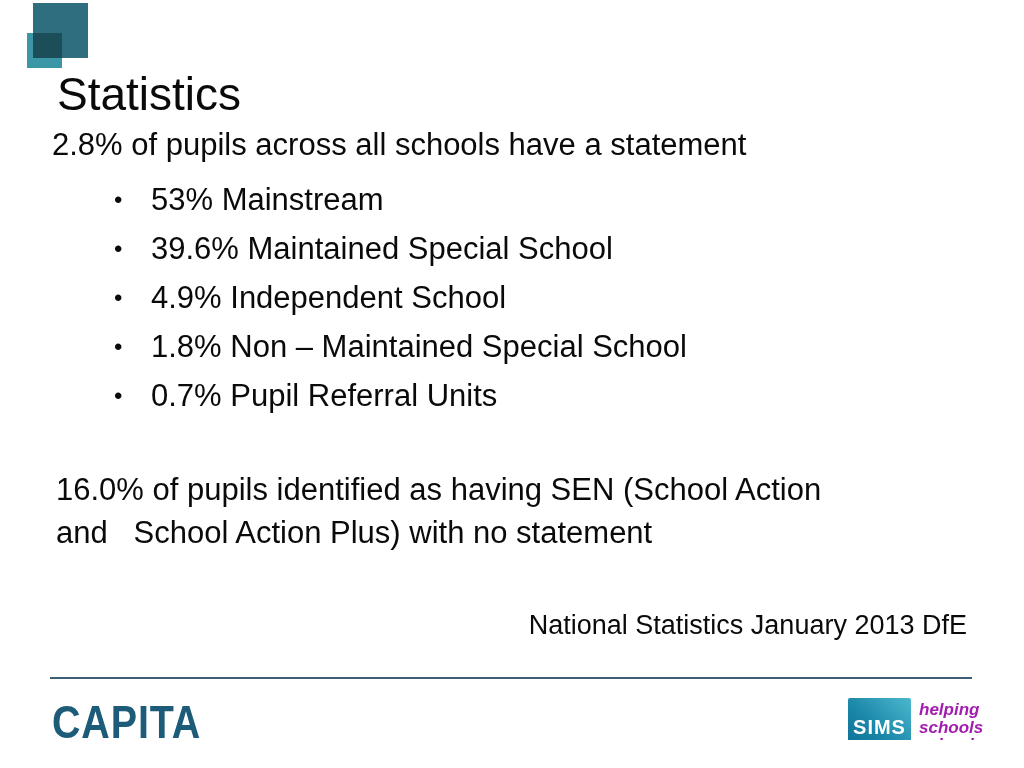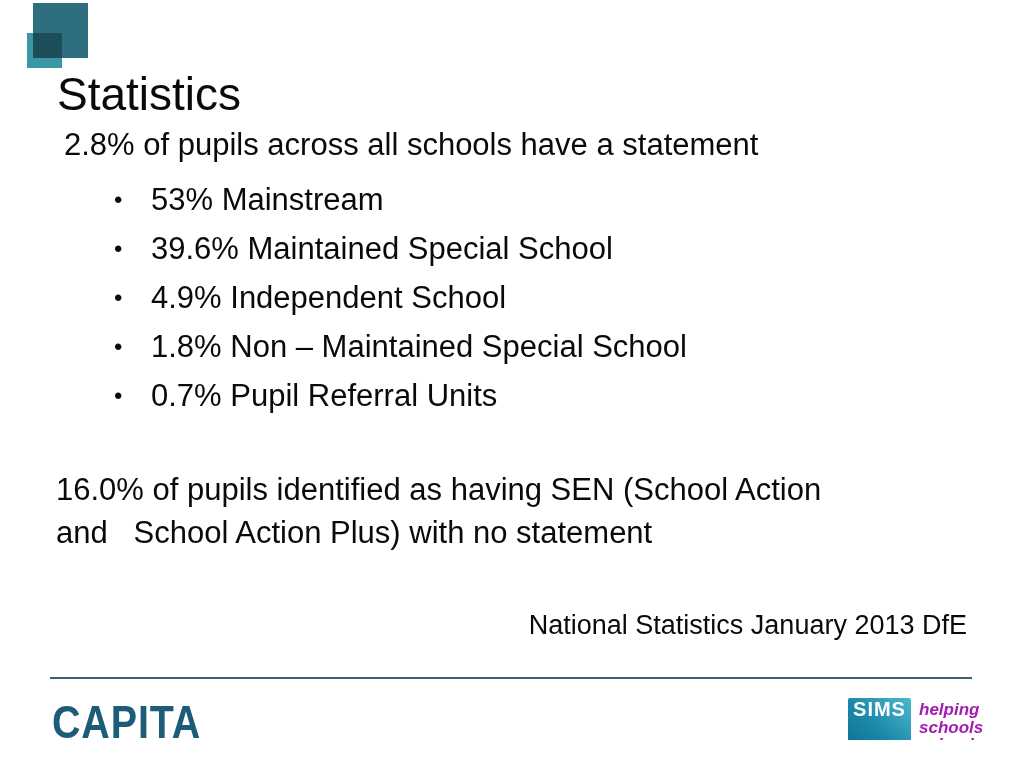--- a/index.html
+++ b/index.html
@@ -6,42 +6,42 @@
   .slide {
     position:relative; width:1024px; height:740px; background:#ffffff;
     font-family:"Liberation Sans", sans-serif; color:#0a0a0a; overflow:hidden;
   }
   
   .decor-square-large  { position:absolute; left:33px; top:3px;  width:55px; height:55px; background:#2e6e7e; }
   .decor-square-small  { position:absolute; left:27px; top:33px; width:35px; height:35px; background:#3b97a6; }
   .decor-square-overlap{ position:absolute; left:33px; top:33px; width:29px; height:25px; background:#1c4e5a; }
 
   .title { position:absolute; left:57px; top:70px; font-size:46px; line-height:1.05; letter-spacing:0; }
-  .intro { position:absolute; left:64px; top:127px; font-size:31px; white-space:pre; }
+  .intro { position:absolute; left:52px; top:127px; font-size:31px; white-space:pre; }
 
   .bullet-list { position:absolute; left:114px; top:175px; margin:0; padding:0; list-style:none; }
   .bullet-item { display:flex; align-items:center; height:49px; font-size:31px; }
   .bullet-dot  { width:37px; font-size:24px; flex:none; }
 
   .para { position:absolute; left:56px; top:468px; font-size:31px; line-height:43px; }
   .para div { white-space:pre-wrap; }
 
   .attribution { position:absolute; right:57px; top:610px; font-size:27px; }
 
   .divider { position:absolute; left:50px; top:677px; width:922px; height:2px; background:#3b5f74; }
 
   .capita {
     position:absolute; left:52px; top:694px; font-size:47px; font-weight:bold;
     color:#1d5c78; letter-spacing:1px; transform:scaleX(0.84); transform-origin:left top;
   }
 
   .sims-box {
     position:absolute; left:848px; top:698px; width:63px; height:59px;
     background:linear-gradient(to bottom left, #4cb8ce 0%, #1a86a8 55%, #0d6e92 100%);
-    display:flex; align-items:flex-start; justify-content:center; border-radius:2px;
+    display:flex; align-items:center; justify-content:center; border-radius:2px;
   }
   .sims-text { color:#ffffff; font-weight:bold; font-size:20px; letter-spacing:1px; }
 
   .tagline {
     position:absolute; left:919px; top:701px; color:#a21caf;
     font-size:17px; line-height:17.5px; font-style:italic; font-weight:bold;
   }
 </style>
 </head>
 <body>

